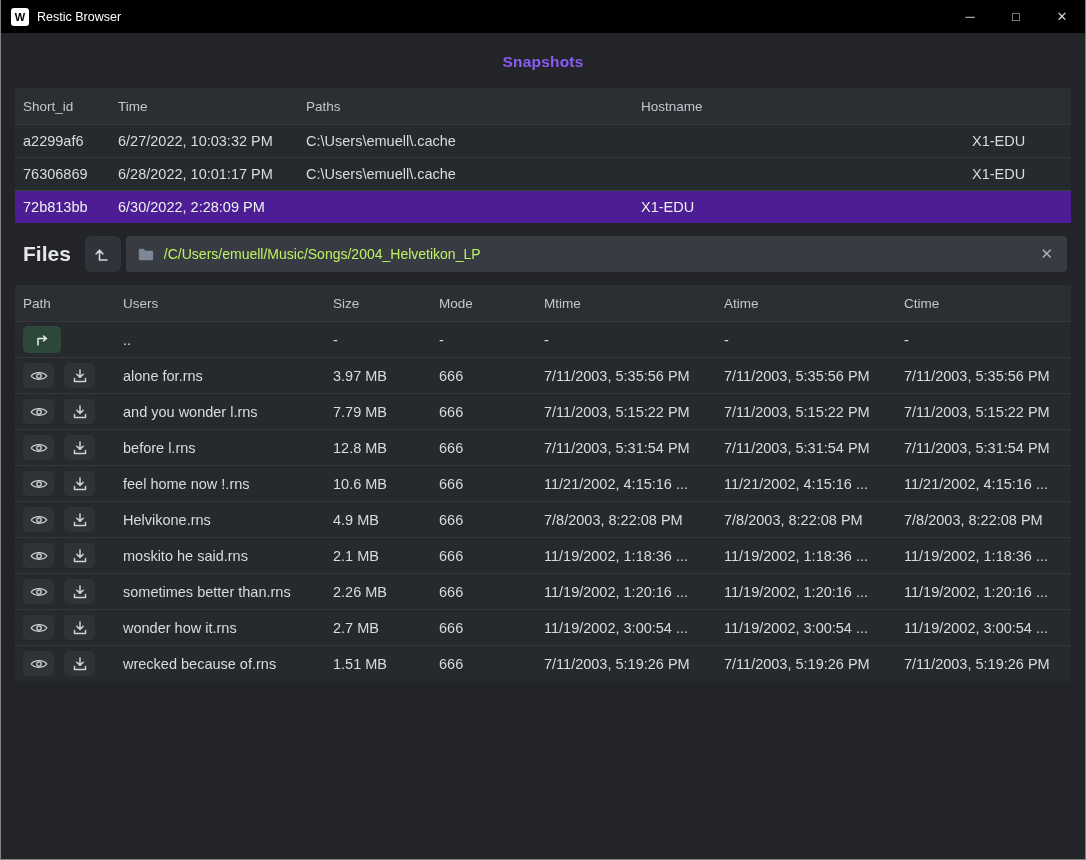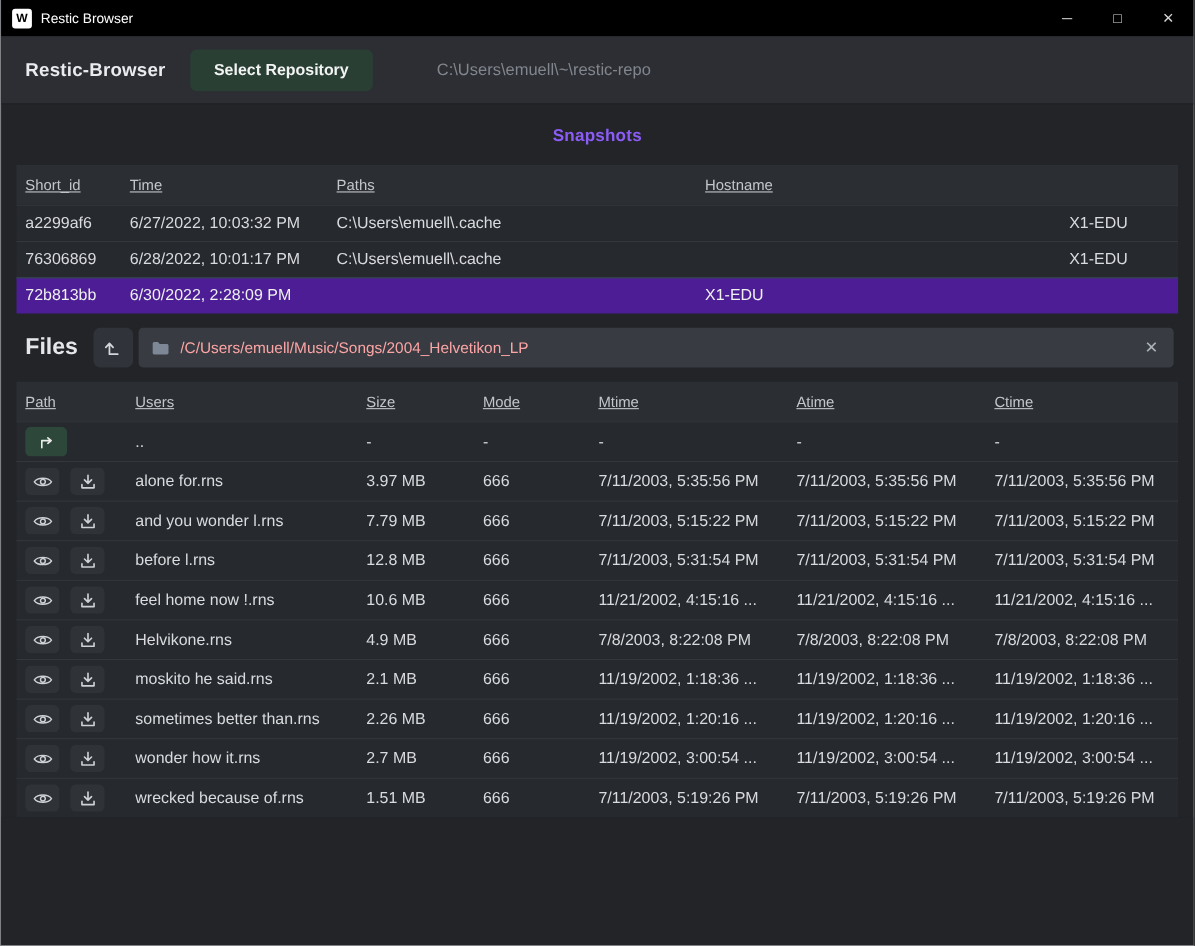--- a/index.html
+++ b/index.html
@@ -34,21 +34,21 @@
   
   .section-band { padding:20px 22px 17px 22px; }
   .section-title { color:#8b5cf6; font-weight:700; font-size:15.5px; letter-spacing:.2px;text-align:center; }
 
   
   .table { margin:0 14px; }
   .thead, .snap-row { display:grid; grid-template-columns:95px 188px 335px 331px 1fr; }
   .fhead, .file-row { display:grid; grid-template-columns:100px 210px 106px 105px 180px 180px 1fr; }
   .thead, .fhead { background:#2b2e33; height:36px; align-items:center;
                    color:#c3c6cb; font-size:13.5px; }
-  .thead > div, .fhead > div { padding-left:8px;text-decoration:underline; }
+  .thead > div, .fhead > div { padding-left:8px; }
   .snap-row { height:33px; align-items:center; background:#26292e;
               border-top:1px solid #34373c; color:#d9dbde; font-size:14.5px; cursor:pointer; }
   .snap-row > div { padding-left:8px; white-space:nowrap; overflow:hidden; }
   .snap-row.selected { background:#4c1d95; border-top-color:#2e4a3c; color:#eef1ef; }
   .file-row { height:36px; align-items:center; background:#26292e;
               border-top:1px solid #34373c; color:#d9dbde; font-size:14.5px; }
   .file-row > div { padding-left:8px; white-space:nowrap; overflow:hidden; }
   .icon-cell { display:flex; gap:10px; align-items:center; }
   .icon-btn { width:31px; height:25px; border-radius:5px; background:#2f3237; border:none;
               display:flex; align-items:center; justify-content:center; cursor:pointer; }
@@ -56,21 +56,21 @@
                 display:flex; align-items:center; justify-content:center; cursor:pointer; }
 
   
   .files-bar { display:flex; align-items:center; padding:13px 18px 13px 22px; flex:0 0 auto; }
   .files-title { color:#e4e6e9; font-weight:700; font-size:21px; }
   .up-btn { width:36px; height:36px; border-radius:6px; background:#303339; border:none;
             margin-left:14px; display:flex; align-items:center; justify-content:center;
             cursor:pointer; }
   .path-bar { flex:1; height:36px; background:#383b41; border-radius:4px; margin-left:5px;
               display:flex; align-items:center; padding:0 12px; gap:10px; cursor:text; }
-  .path-text { color:#fca5a5; font-size:14px; flex:1; white-space:nowrap; overflow:hidden; }
+  .path-text { color:#bef264; font-size:14px; flex:1; white-space:nowrap; overflow:hidden; }
   .clear-btn { background:none; border:none; color:#adb2ba; font-size:15px; cursor:pointer;
                padding:0 2px; }
 
   .filler { flex:1; background:#222428; }
   svg { display:block; }
 </style>
 </head>
 <body>
 
 <div class="window">
@@ -78,25 +78,20 @@
   <div class="titlebar">
     <span class="app-icon">W</span>
     <span class="tb-title">Restic Browser</span>
     <div class="win-controls">
       <button class="win-btn">─</button>
       <button class="win-btn">□</button>
       <button class="win-btn">✕</button>
     </div>
   </div>
 
-  <div class="header">
-    <span class="app-title">Restic-Browser</span>
-    <button class="select-repo-btn">Select Repository</button>
-    <span class="repo-path">C:\Users\emuell\~\restic-repo</span>
-  </div>
 
   <div class="section-band">
     <div class="section-title">Snapshots</div>
   </div>
 
   <div class="table">
     <div class="thead">
       <div>Short_id</div>
       <div>Time</div>
       <div>Paths</div>

